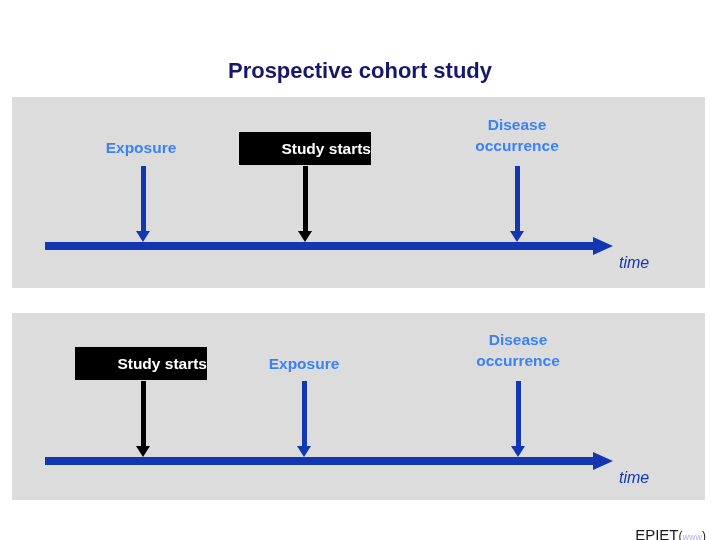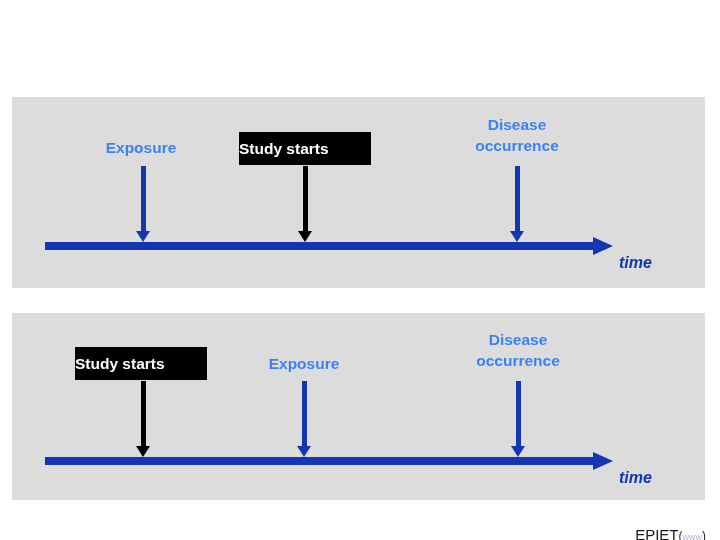--- a/index.html
+++ b/index.html
@@ -57,21 +57,21 @@
   }
   .lbl.two-line { white-space: normal; width: 130px; line-height: 21px; }
 
   .lbl-box {
     position: absolute;
     background: #000000;
     color: #ffffff;
     font-size: 15.5px;
     font-weight: bold;
     white-space: nowrap;
-    text-align: left;
+    text-align: right;
     line-height: 33px;
     height: 33px;
   }
 
   
   .varrow {
     position: absolute;
     width: 15px;
   }
   .varrow .stem {
@@ -115,21 +115,21 @@
     width: 0; height: 0;
     border-top: 9px solid transparent;
     border-bottom: 9px solid transparent;
     border-left: 20px solid #1237b0;
   }
 
   
   .time-cap {
     position: absolute;
     font-size: 16px;
-    font-weight: bold;
+    font-weight: normal;
     font-style: italic;
     color: #1237b0;
     white-space: nowrap;
   }
 
   
   .footer {
     position: absolute;
     right: 14px;
     top: 508px;
@@ -144,20 +144,21 @@
     text-decoration: underline;
     vertical-align: baseline;
   }
   .footer .paren { font-size: 12px; color: #1a1a1a; }
 </style>
 </head>
 <body>
 
 <div class="slide">
 
+  <div class="title">Prospective cohort study</div>
 
   <div class="panel" id="panel-1"></div>
 
   <div class="lbl" style="left:93px; top:138px; width:96px;">Exposure</div>
 
   <div class="lbl-box" style="left:239px; top:132px; width:132px;">Study starts</div>
 
   <div class="lbl two-line" style="left:452px; top:114px;">Disease occurrence</div>
 
   <div class="varrow blue" style="left:136px; top:166px; height:76px;">

